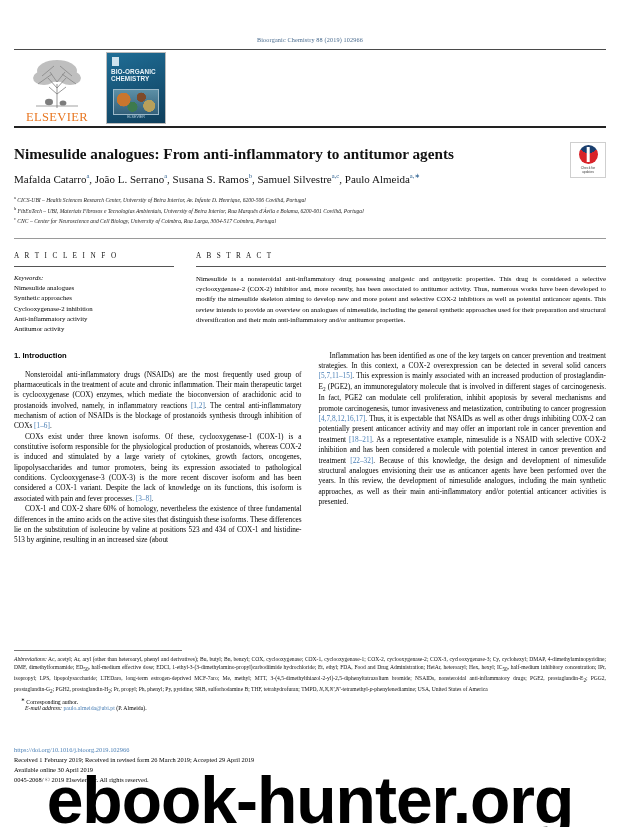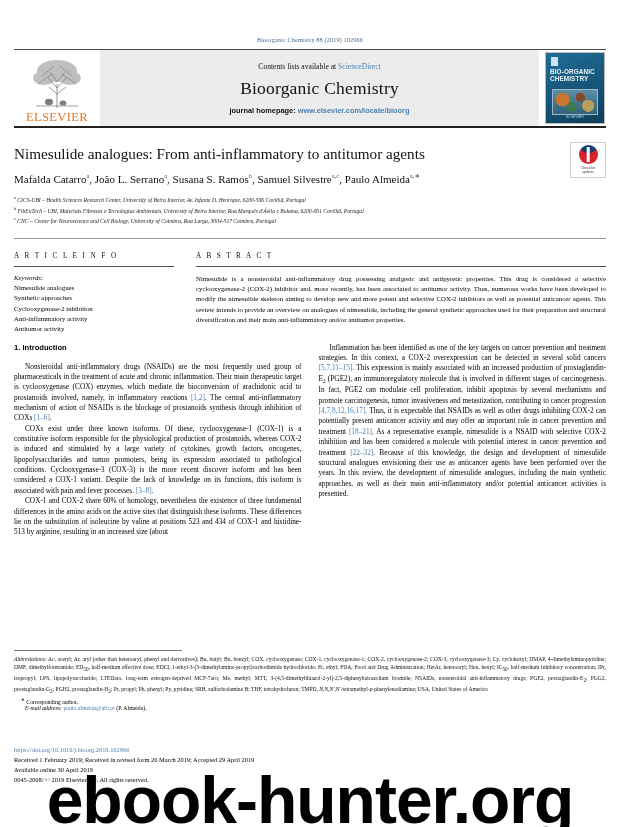--- a/index.html
+++ b/index.html
@@ -135,21 +135,21 @@
 
   
   .title-block { margin-top: 17px; position: relative; }
   .paper-title {
     font-size: 15.2px;
     font-family: "Liberation Serif", serif;
     color: #111;
     line-height: 1.2;
     margin: 0 0 9px 0;
     max-width: 530px;
-    font-weight: normal;
+    font-weight: bold;
   }
   .authors {
     font-size: 11px;
     line-height: 1.25;
     color: #111;
     max-width: 545px;
     margin-bottom: 7px;
   }
   .authors sup { font-size: 6.6px; color: #2b5f8f; }
   .affils { font-size: 5.6px; font-style: italic; color: #222; line-height: 1.62; }
@@ -208,21 +208,21 @@
   .abstract-body {
     font-size: 6.8px;
     line-height: 1.48;
     text-align: justify;
   }
 
   
   .body-cols {
     display: flex;
     gap: 17px;
-    margin-top: 8px;
+    margin-top: 16px;
   }
   .bcol { flex: 1 1 0; }
   .sec-title {
     font-family: "Liberation Sans", sans-serif;
     font-weight: bold;
     font-size: 7.6px;
     margin: 0 0 10px 0;
     color: #000;
   }
   .para {
@@ -311,29 +311,20 @@
         </g>
         <g stroke="#444" stroke-width="0.6">
           <path d="M8 52 L50 52" fill="none"></path>
         </g>
         <ellipse cx="21" cy="48" rx="4" ry="3.2" fill="#666"></ellipse>
         <ellipse cx="35" cy="49" rx="3.4" ry="2.6" fill="#666"></ellipse>
       </svg>
       <div class="elsevier-word">ELSEVIER</div>
     </div>
 
-    <div class="mast-center">
-      <div class="contents-line">
-        <span>Contents lists available at </span><span class="sd">ScienceDirect</span>
-      </div>
-      <div class="journal-title">Bioorganic Chemistry</div>
-      <div class="homepage-line">
-        <span>journal homepage: </span><span class="url">www.elsevier.com/locate/bioorg</span>
-      </div>
-    </div>
 
     <div class="cover-thumb">
       <div class="cover-logo"></div>
       <div class="cover-title">
         <div>BIO-ORGANIC</div>
         <div>CHEMISTRY</div>
       </div>
       <div class="cover-art"></div>
       <div class="cover-foot">ELSEVIER</div>
     </div>

